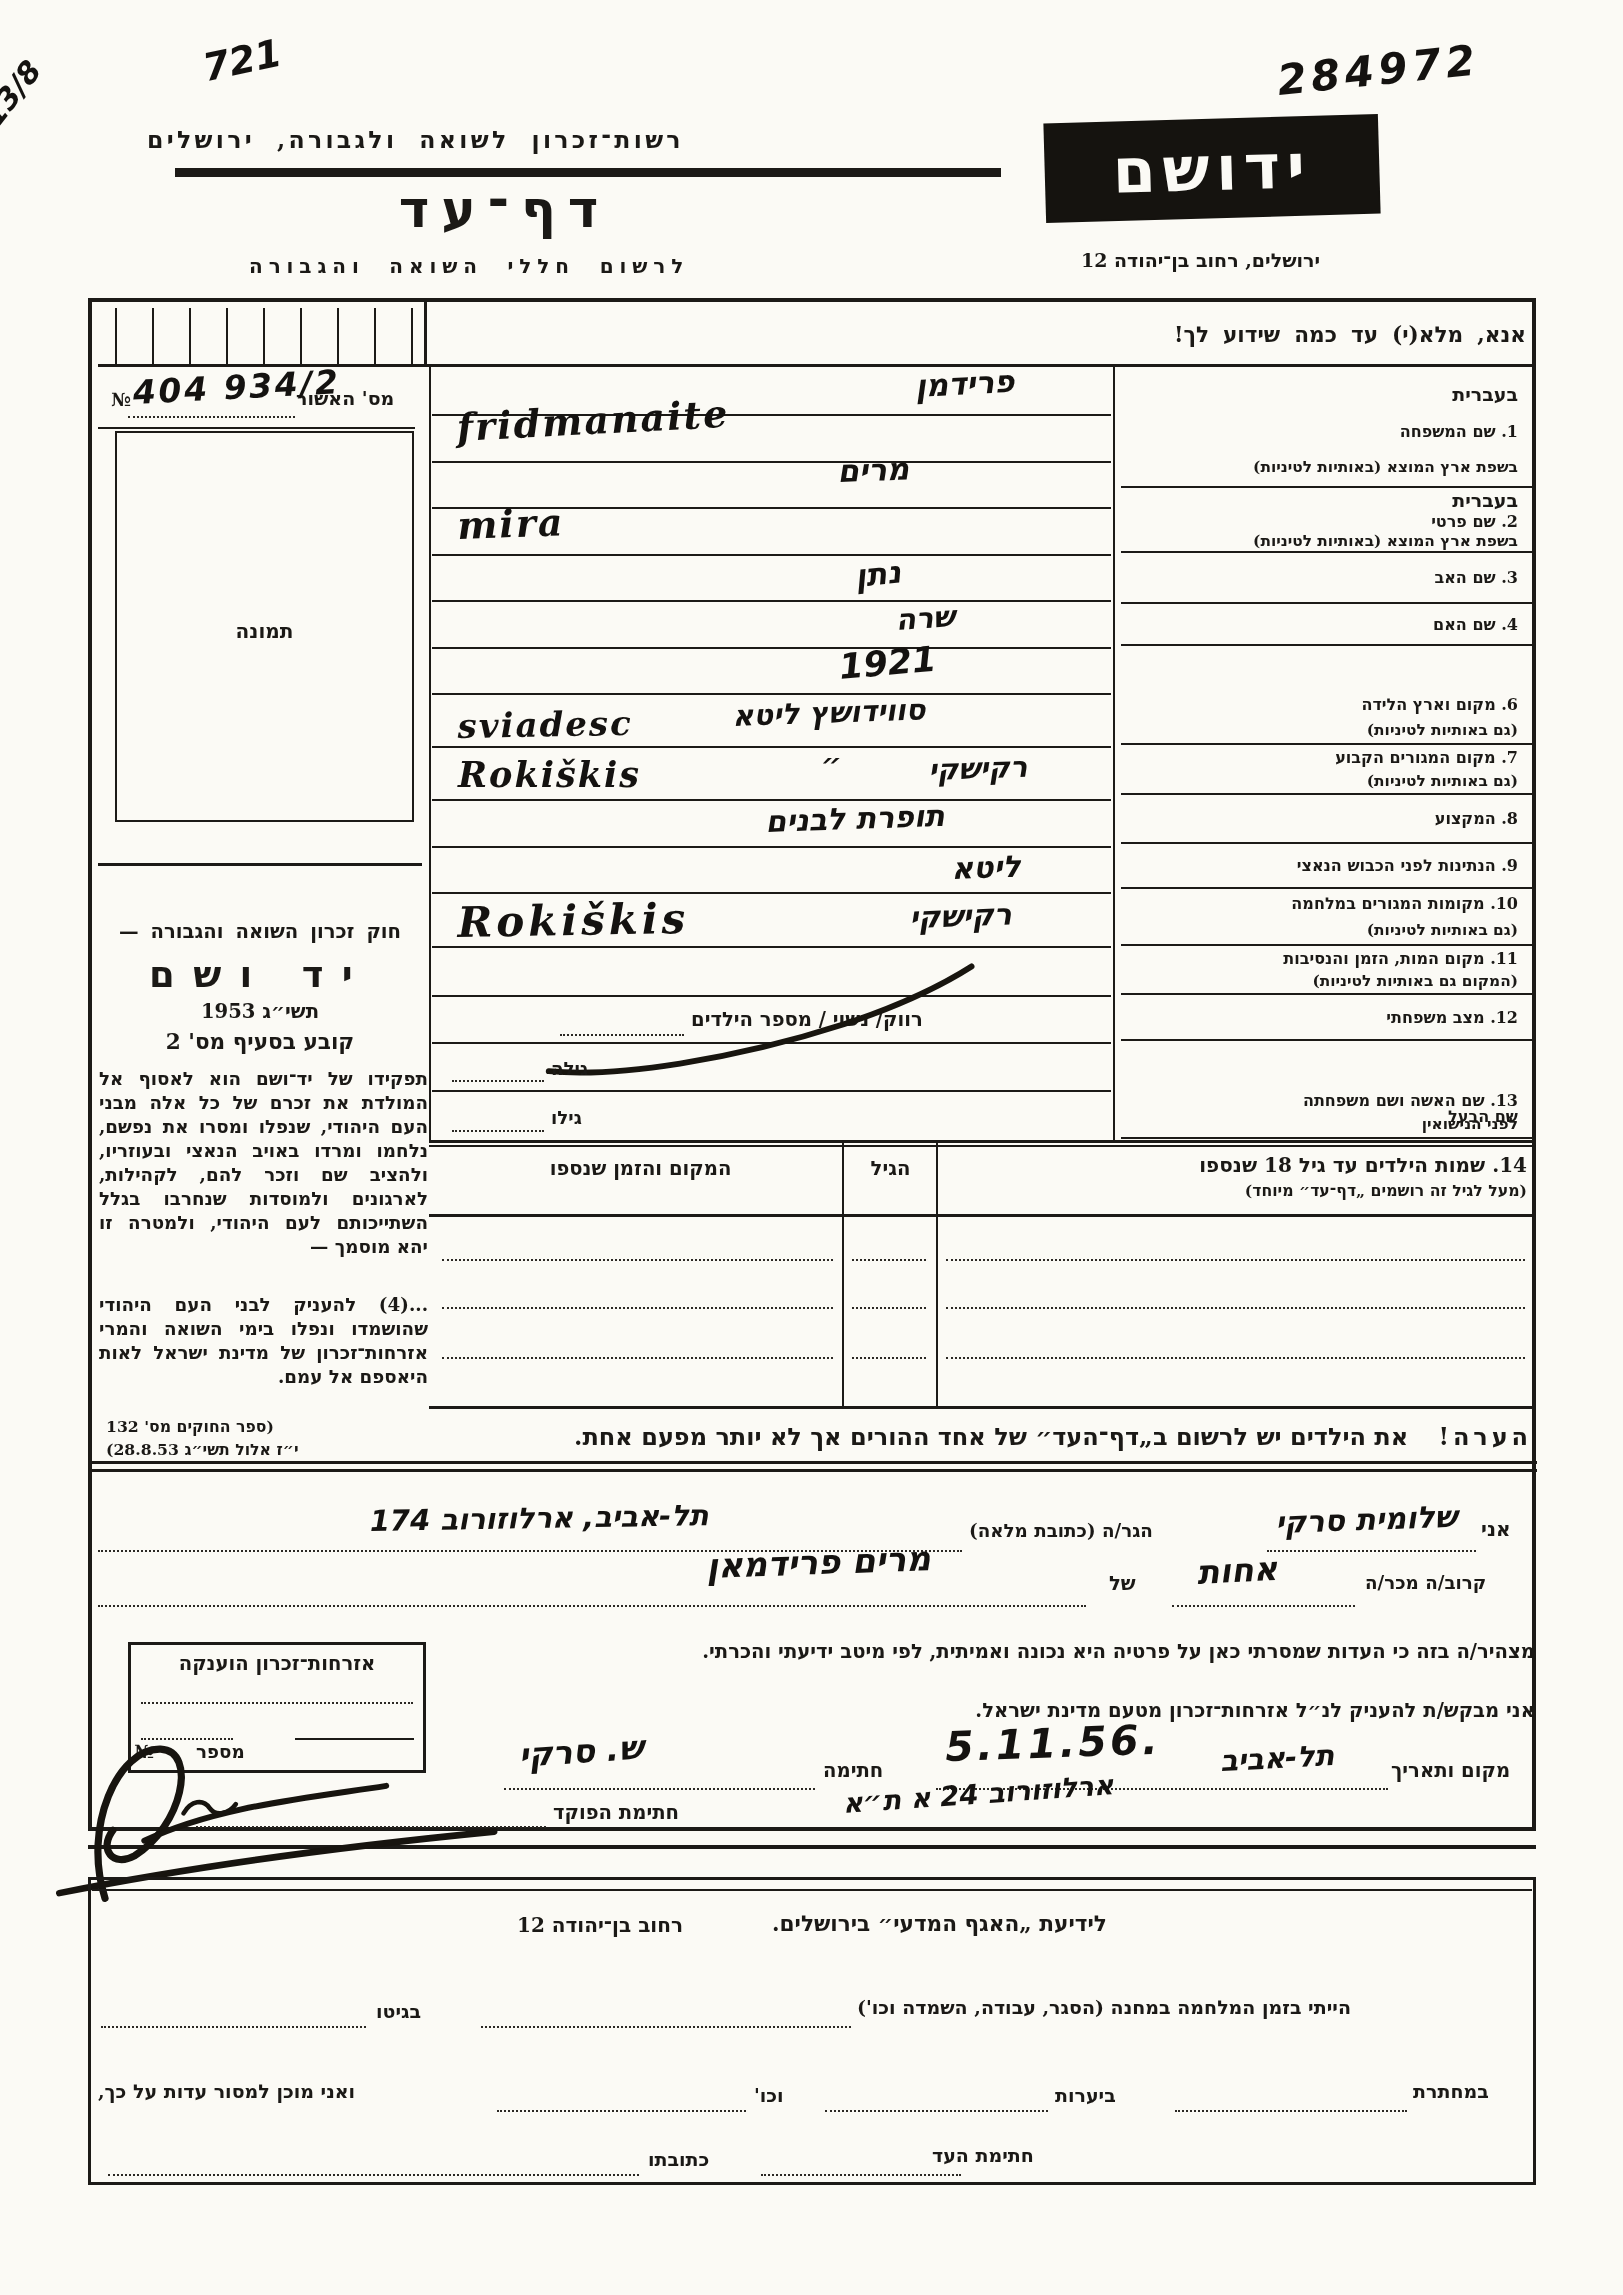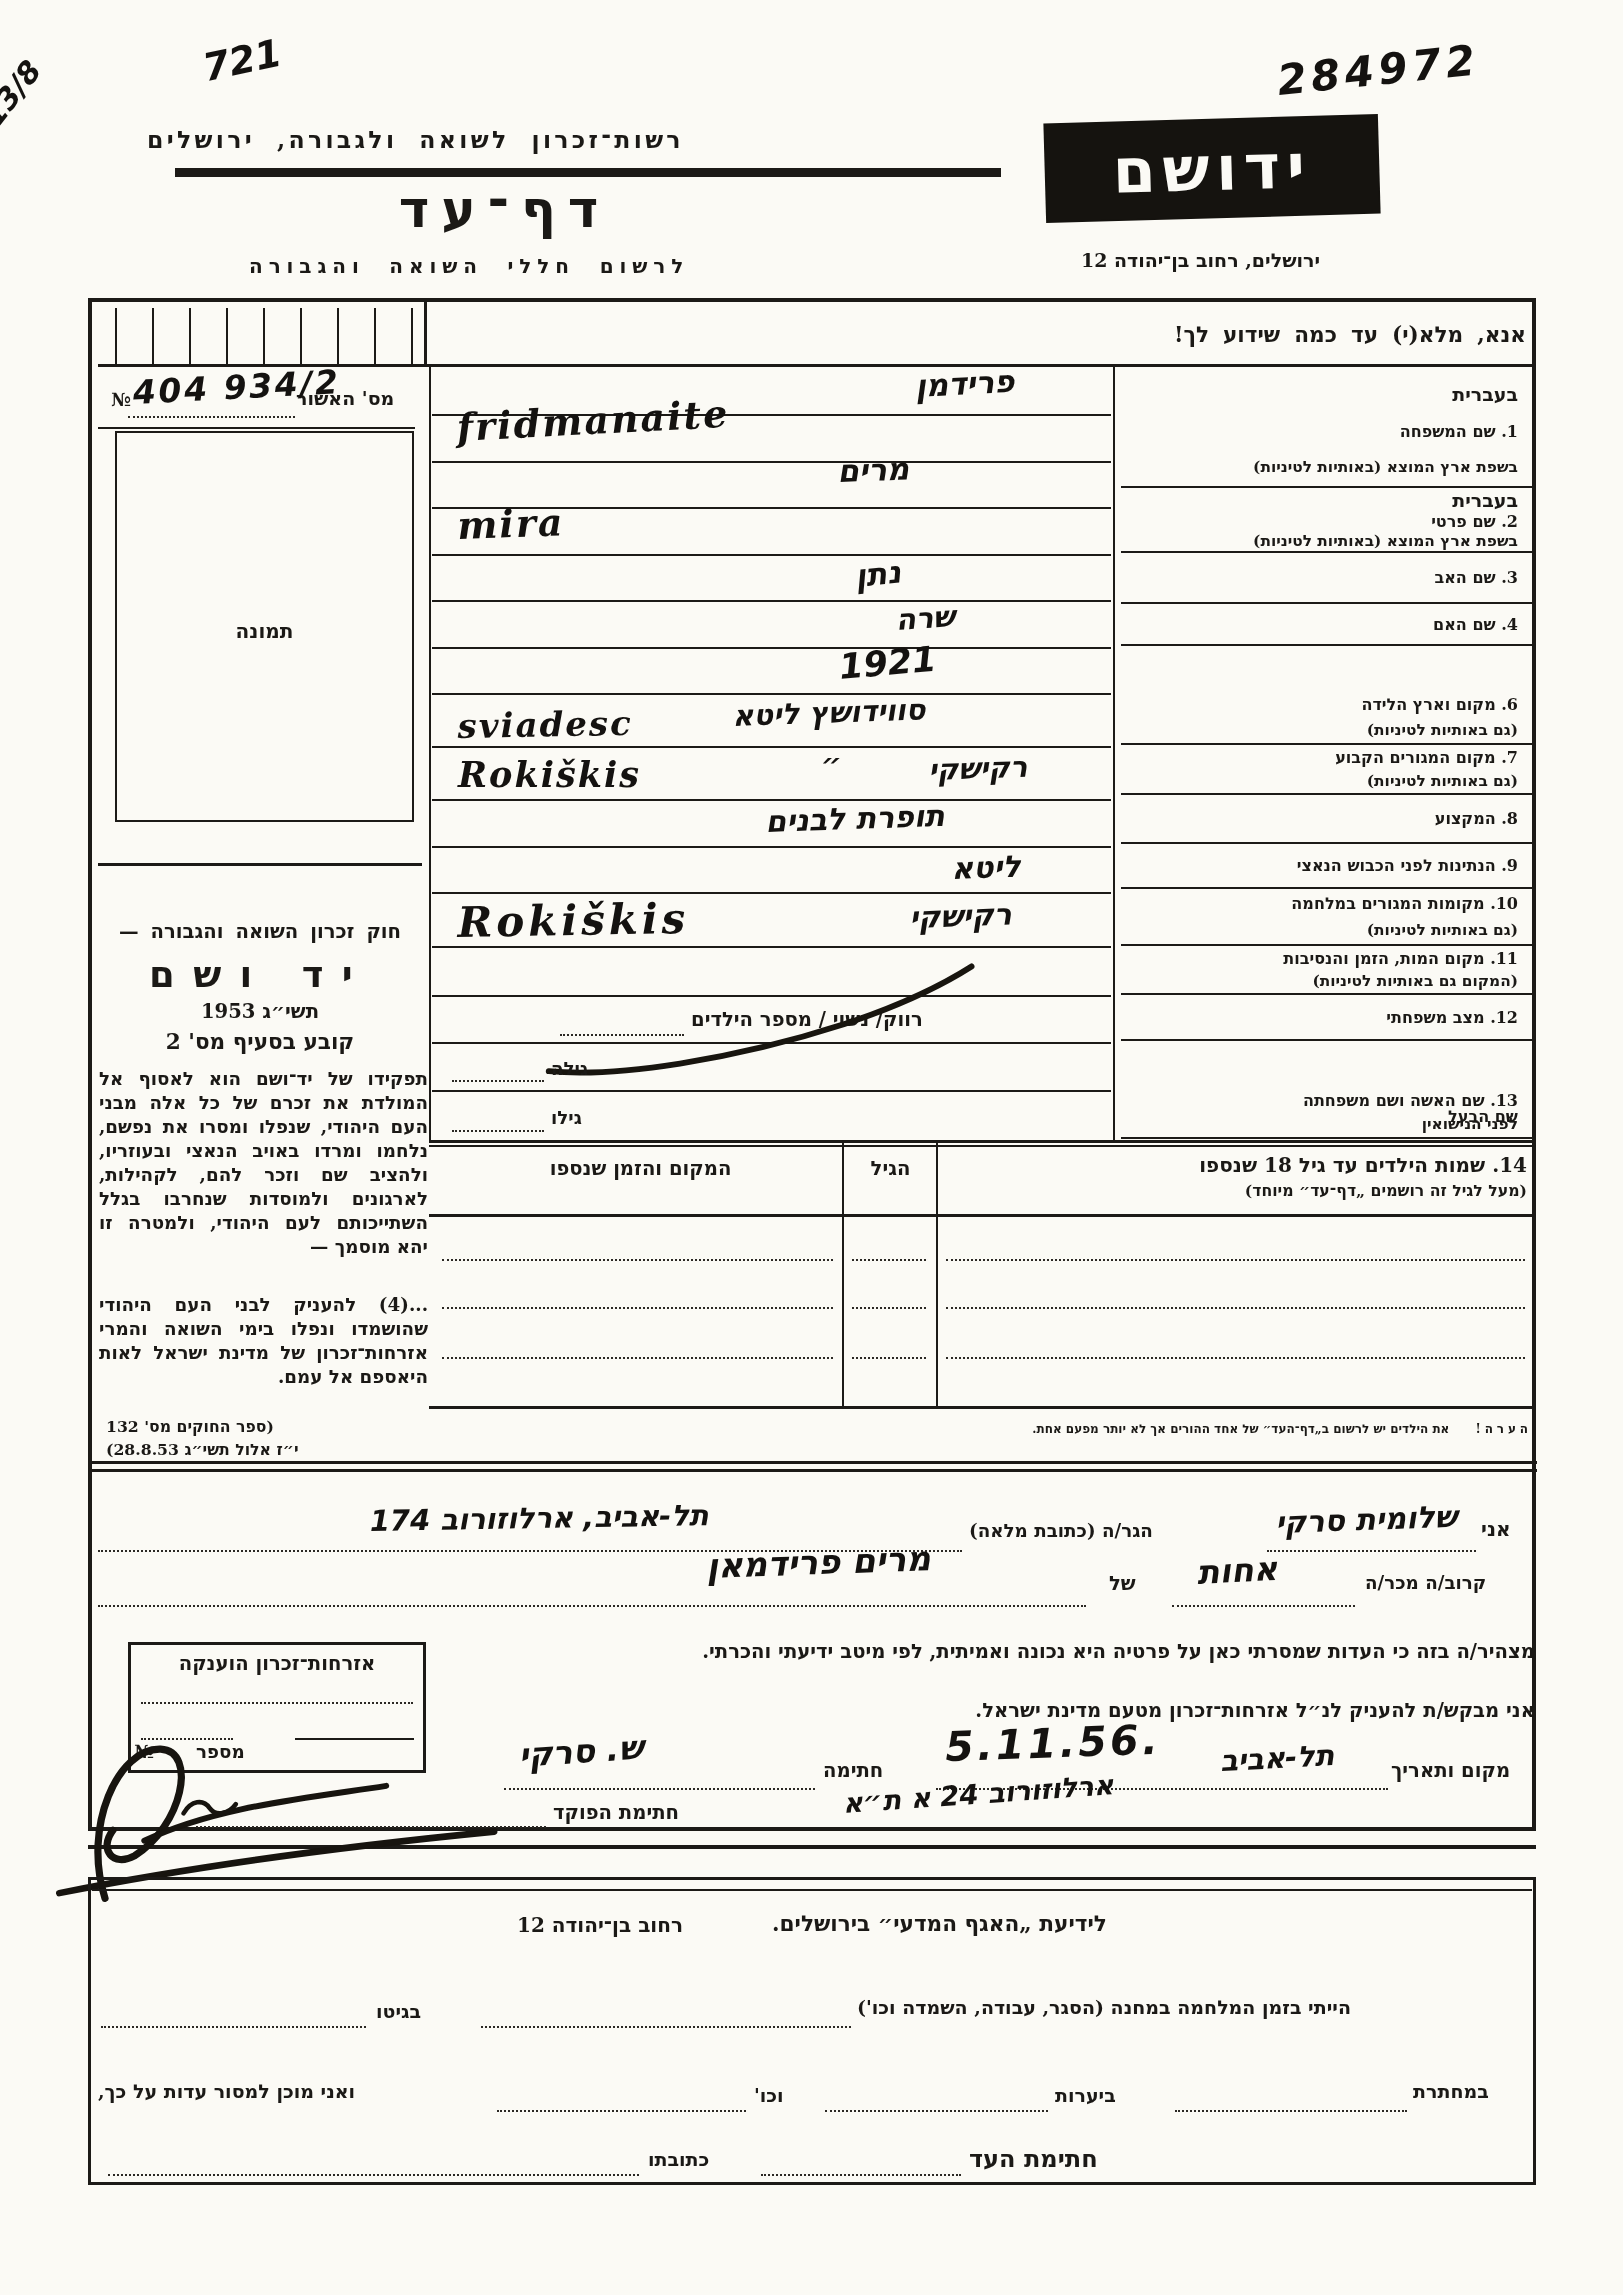--- a/index.html
+++ b/index.html
@@ -208,21 +208,21 @@
   <div class="abs dot" style="left:852px;top:1259px;width:74px;"></div>
   <div class="abs dot" style="left:946px;top:1259px;width:579px;"></div>
   <div class="abs dot" style="left:442px;top:1307px;width:391px;"></div>
   <div class="abs dot" style="left:852px;top:1307px;width:74px;"></div>
   <div class="abs dot" style="left:946px;top:1307px;width:579px;"></div>
   <div class="abs dot" style="left:442px;top:1357px;width:391px;"></div>
   <div class="abs dot" style="left:852px;top:1357px;width:74px;"></div>
   <div class="abs dot" style="left:946px;top:1357px;width:579px;"></div>
   <div class="abs hl" style="left:429px;top:1406px;width:1107px;height:3.3px;"></div>
 
-  <div class="abs he" style="left:393px;top:1422px;width:1139px;text-align:right;font-size:12px;">
+  <div class="abs he" style="left:393px;top:1422px;width:1139px;text-align:right;font-size:24px;">
     <span style="letter-spacing:3.9px;margin-left:22px;">הערה!</span>
     <span>את הילדים יש לרשום ב„דף־העד״ של אחד ההורים אך לא יותר מפעם אחת.</span>
   </div>
   <div class="abs hl" style="left:92px;top:1461px;width:1445px;height:2.6px;"></div>
   <div class="abs hl" style="left:92px;top:1469px;width:1445px;height:2.6px;"></div>
 
   <div class="abs he" style="left:1481px;top:1517px;font-size:20px;">אני</div>
   <div class="abs hw" style="left:1276px;top:1505px;font-size:30px;transform:rotate(-2deg);">שלומית סרקי</div>
   <div class="abs he" style="left:969px;top:1520px;font-size:18.3px;">הגר/ה (כתובת מלאה)</div>
   <div class="abs hw" style="left:370px;top:1504px;font-size:29px;transform:rotate(-1deg);">תל-אביב, ארלוזורוב 174</div>
@@ -270,19 +270,19 @@
   <div class="abs dot" style="left:101px;top:2026px;width:265px;"></div>
 
   <div class="abs he" style="left:1413px;top:2080px;font-size:19px;">במחתרת</div>
   <div class="abs dot" style="left:1175px;top:2110px;width:232px;"></div>
   <div class="abs he" style="left:1055px;top:2084px;font-size:19px;">ביערות</div>
   <div class="abs dot" style="left:825px;top:2110px;width:223px;"></div>
   <div class="abs he" style="left:754px;top:2084px;font-size:19px;">וכו'</div>
   <div class="abs dot" style="left:497px;top:2110px;width:249px;"></div>
   <div class="abs he" style="left:98px;top:2080px;font-size:19px;">ואני מוכן למסור עדות על כך,</div>
 
-  <div class="abs he" style="left:969px;top:2144px;font-size:24px;">חתימת העד</div>
+  <div class="abs he" style="left:932px;top:2144px;font-size:19px;">חתימת העד</div>
   <div class="abs dot" style="left:761px;top:2174px;width:200px;"></div>
   <div class="abs he" style="left:648px;top:2148px;font-size:19px;">כתובתו</div>
   <div class="abs dot" style="left:108px;top:2174px;width:531px;"></div>
 
 </div>
 
 
 </body></html>

